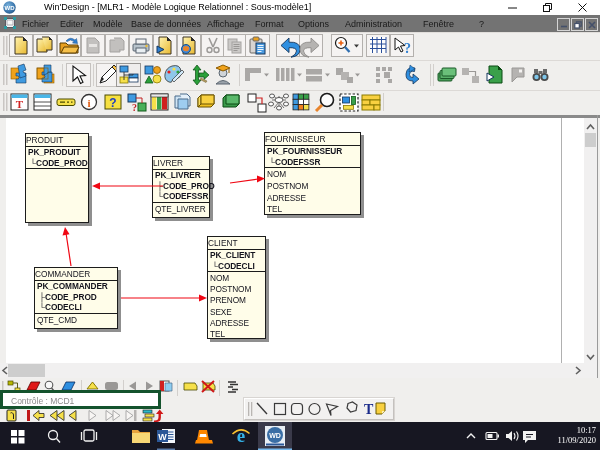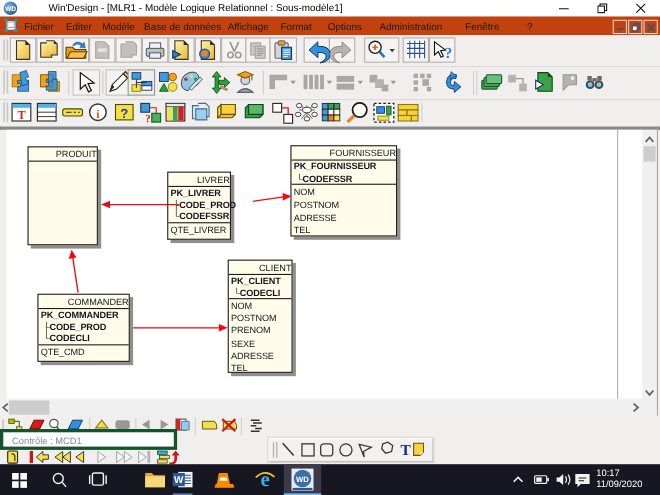--- a/index.html
+++ b/index.html
@@ -6,51 +6,51 @@
 html,body { width:600px; height:450px; overflow:hidden; }
 body { font-family:"Liberation Sans", sans-serif; position:relative; background:#f0efed; }
 .abs { position:absolute; }
 
 
 #titlebar { left:0; top:0; width:600px; height:15px; background:#ffffff; }
 #titletext { left:20px; top:2px; font-size:9px; color:#000; letter-spacing:0;margin-left:24px; }
 .winbtn { top:3px; width:10px; height:10px; }
 
 
-#menubar { left:0; top:15px; width:600px; height:17px; background:#c2410c; font-size:9px; color:#1a1a1a; }
+#menubar { left:0; top:15px; width:600px; height:17px; background:#737373; font-size:9px; color:#1a1a1a; }
 .menuitem { position:absolute; top:4px; }
 
 
 .tbrow { left:0; width:600px; background:#f0efed; }
 
 
 #canvas { left:6px; top:118px; width:578px; height:245px; background:#ffffff; }
 
 
 .ent { position:absolute; background:#fffde9; border:1px solid #1c1c1c; box-shadow:3px 3px 0 #8f8f8f; font-size:8.3px; color:#14141e; line-height:10.5px; letter-spacing:-0.1px; }
-.ent .ti { text-align:right; border-bottom:1px solid #1c1c1c; height:13px; line-height:12.5px; letter-spacing:0; }
+.ent .ti { text-align:left; border-bottom:1px solid #1c1c1c; height:13px; line-height:12.5px; letter-spacing:0; }
 .ent .pk { border-bottom:1px solid #1c1c1c; padding:0 0 0 2px; font-weight:bold; }
 .ent .fl { padding:1px 0 0 2px; }
 
 
 .sbtrack { background:#f1f0f0; }
 .sbthumb { background:#cdcdcd; }
 
 
 #bottompanel { left:0; top:378px; width:600px; height:44px; background:#f0efed; }
 
 
 #tooltip { left:0; top:390px; width:161px; height:19px; background:#ffffff; border:3px solid #14532d; font-size:8.5px; color:#8a8a8a; line-height:17px; padding-left:8px; z-index:30; }
 
 
 #drawtb { left:244px; top:398px; width:150px; height:22px; background:#f2f1f0; border:1px solid #c4c1be; border-top-color:#ffffff; border-left-color:#ffffff; outline:1px solid #d8d5d2; }
 
 
 #taskbar { left:0; top:422px; width:600px; height:28px; background:#171722; z-index:50; }
-#clock { right:16px; top:3px; color:#ffffff; font-size:8.5px; text-align:left; line-height:10px; }
+#clock { right:4px; top:3px; color:#ffffff; font-size:8.5px; text-align:right; line-height:10px;font-family:Liberation Serif, serif; }
 </style>
 </head>
 <body>
 
 <div class="abs" id="titlebar">
   <svg class="abs" style="left:3px;top:1px" width="13" height="13" viewBox="0 0 13 13">
     <defs>
         <radialGradient id="wdg" cx="0.4" cy="0.35" r="0.8">
       <stop offset="0" stop-color="#7db6e0"></stop>
           <stop offset="0.6" stop-color="#3a76ad"></stop>
@@ -410,20 +410,21 @@
 <div class="abs" style="left:0;top:115px;width:600px;height:3px;background:#8a8a8a"></div>
 
 <div class="abs" id="canvas"></div>
 
 <div class="abs" style="left:561px;top:118px;width:1px;height:245px;background:#b0b0b0"></div>
 
 <div class="abs" style="left:597px;top:115px;width:1px;height:263px;background:#9a9a9a"></div>
 
 <div class="ent" style="left:25px;top:133px;width:64px;height:90px">
   <div class="ti">PRODUIT</div>
+  <div class="pk">PK_PRODUIT<br>&nbsp;└CODE_PROD</div>
 </div>
 <div class="ent" style="left:152px;top:156px;width:58px;height:62px">
   <div class="ti">LIVRER</div>
   <div class="pk">PK_LIVRER<br>&nbsp;├CODE_PROD<br>&nbsp;└CODEFSSR</div>
   <div class="fl">QTE_LIVRER</div>
 </div>
 <div class="ent" style="left:264px;top:132px;width:97px;height:83px">
   <div class="ti">FOURNISSEUR</div>
   <div class="pk">PK_FOURNISSEUR<br>&nbsp;└CODEFSSR</div>
   <div class="fl" style="line-height:11.8px">NOM<br>POSTNOM<br>ADRESSE<br>TEL</div>

